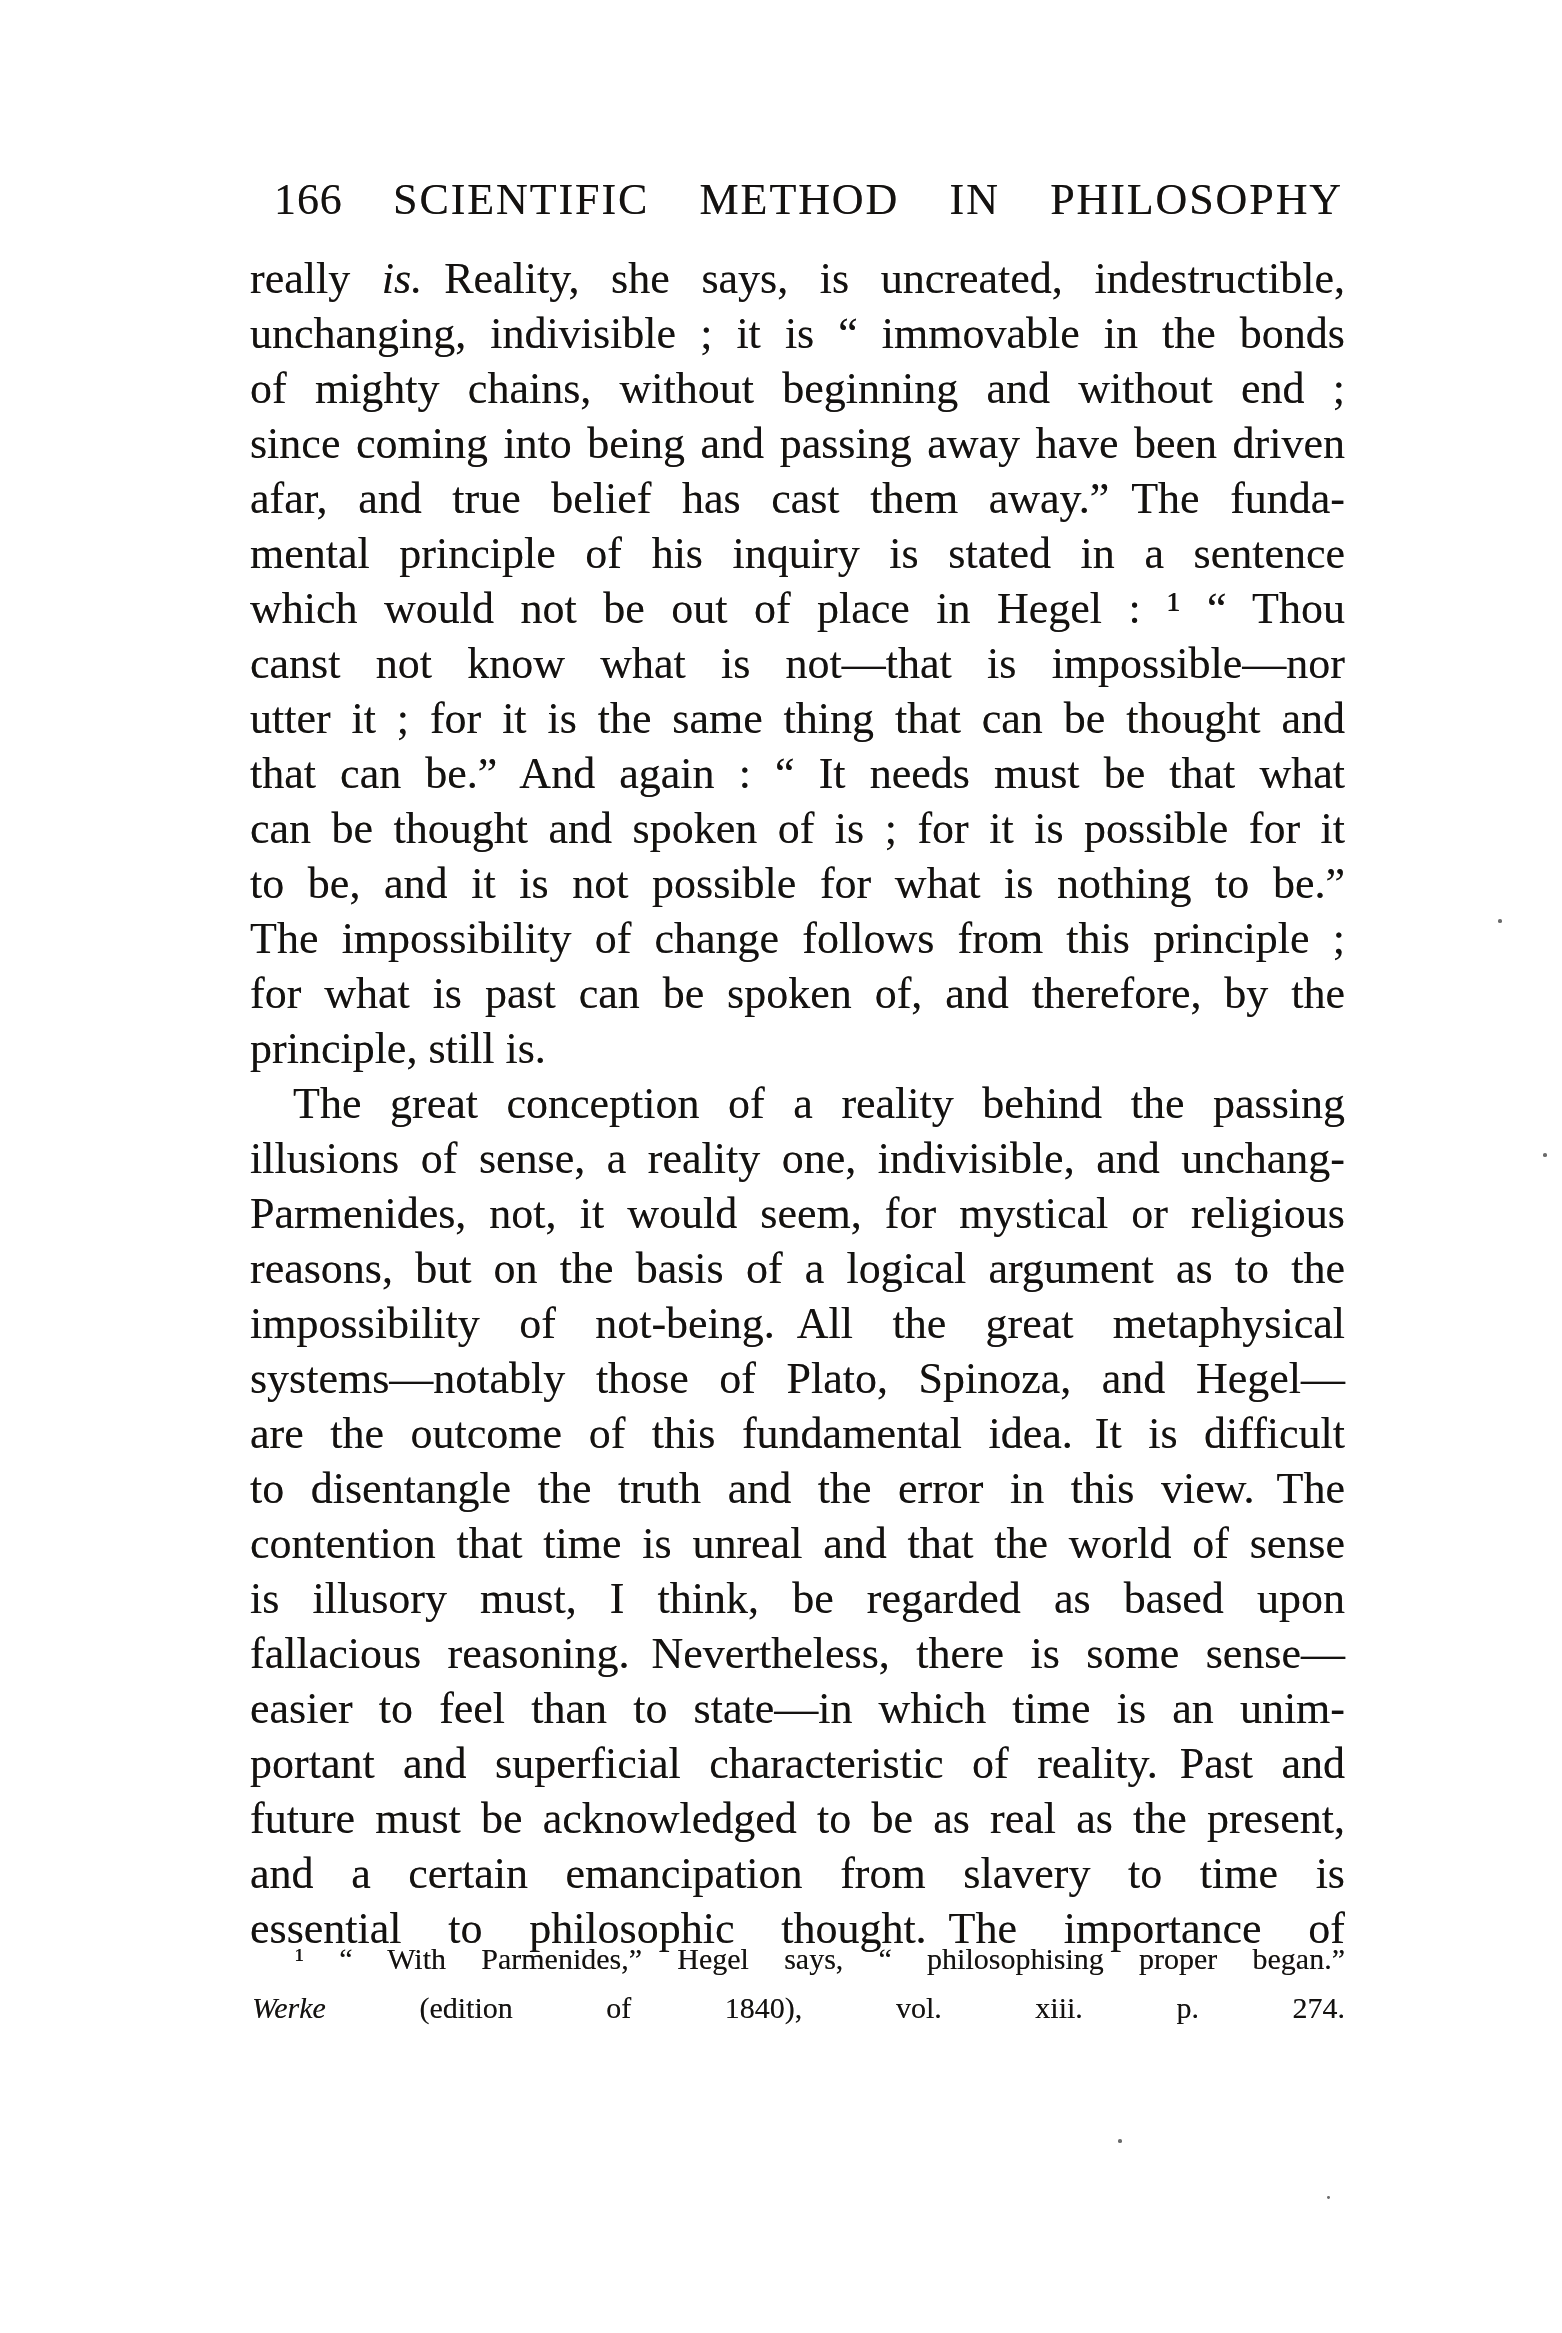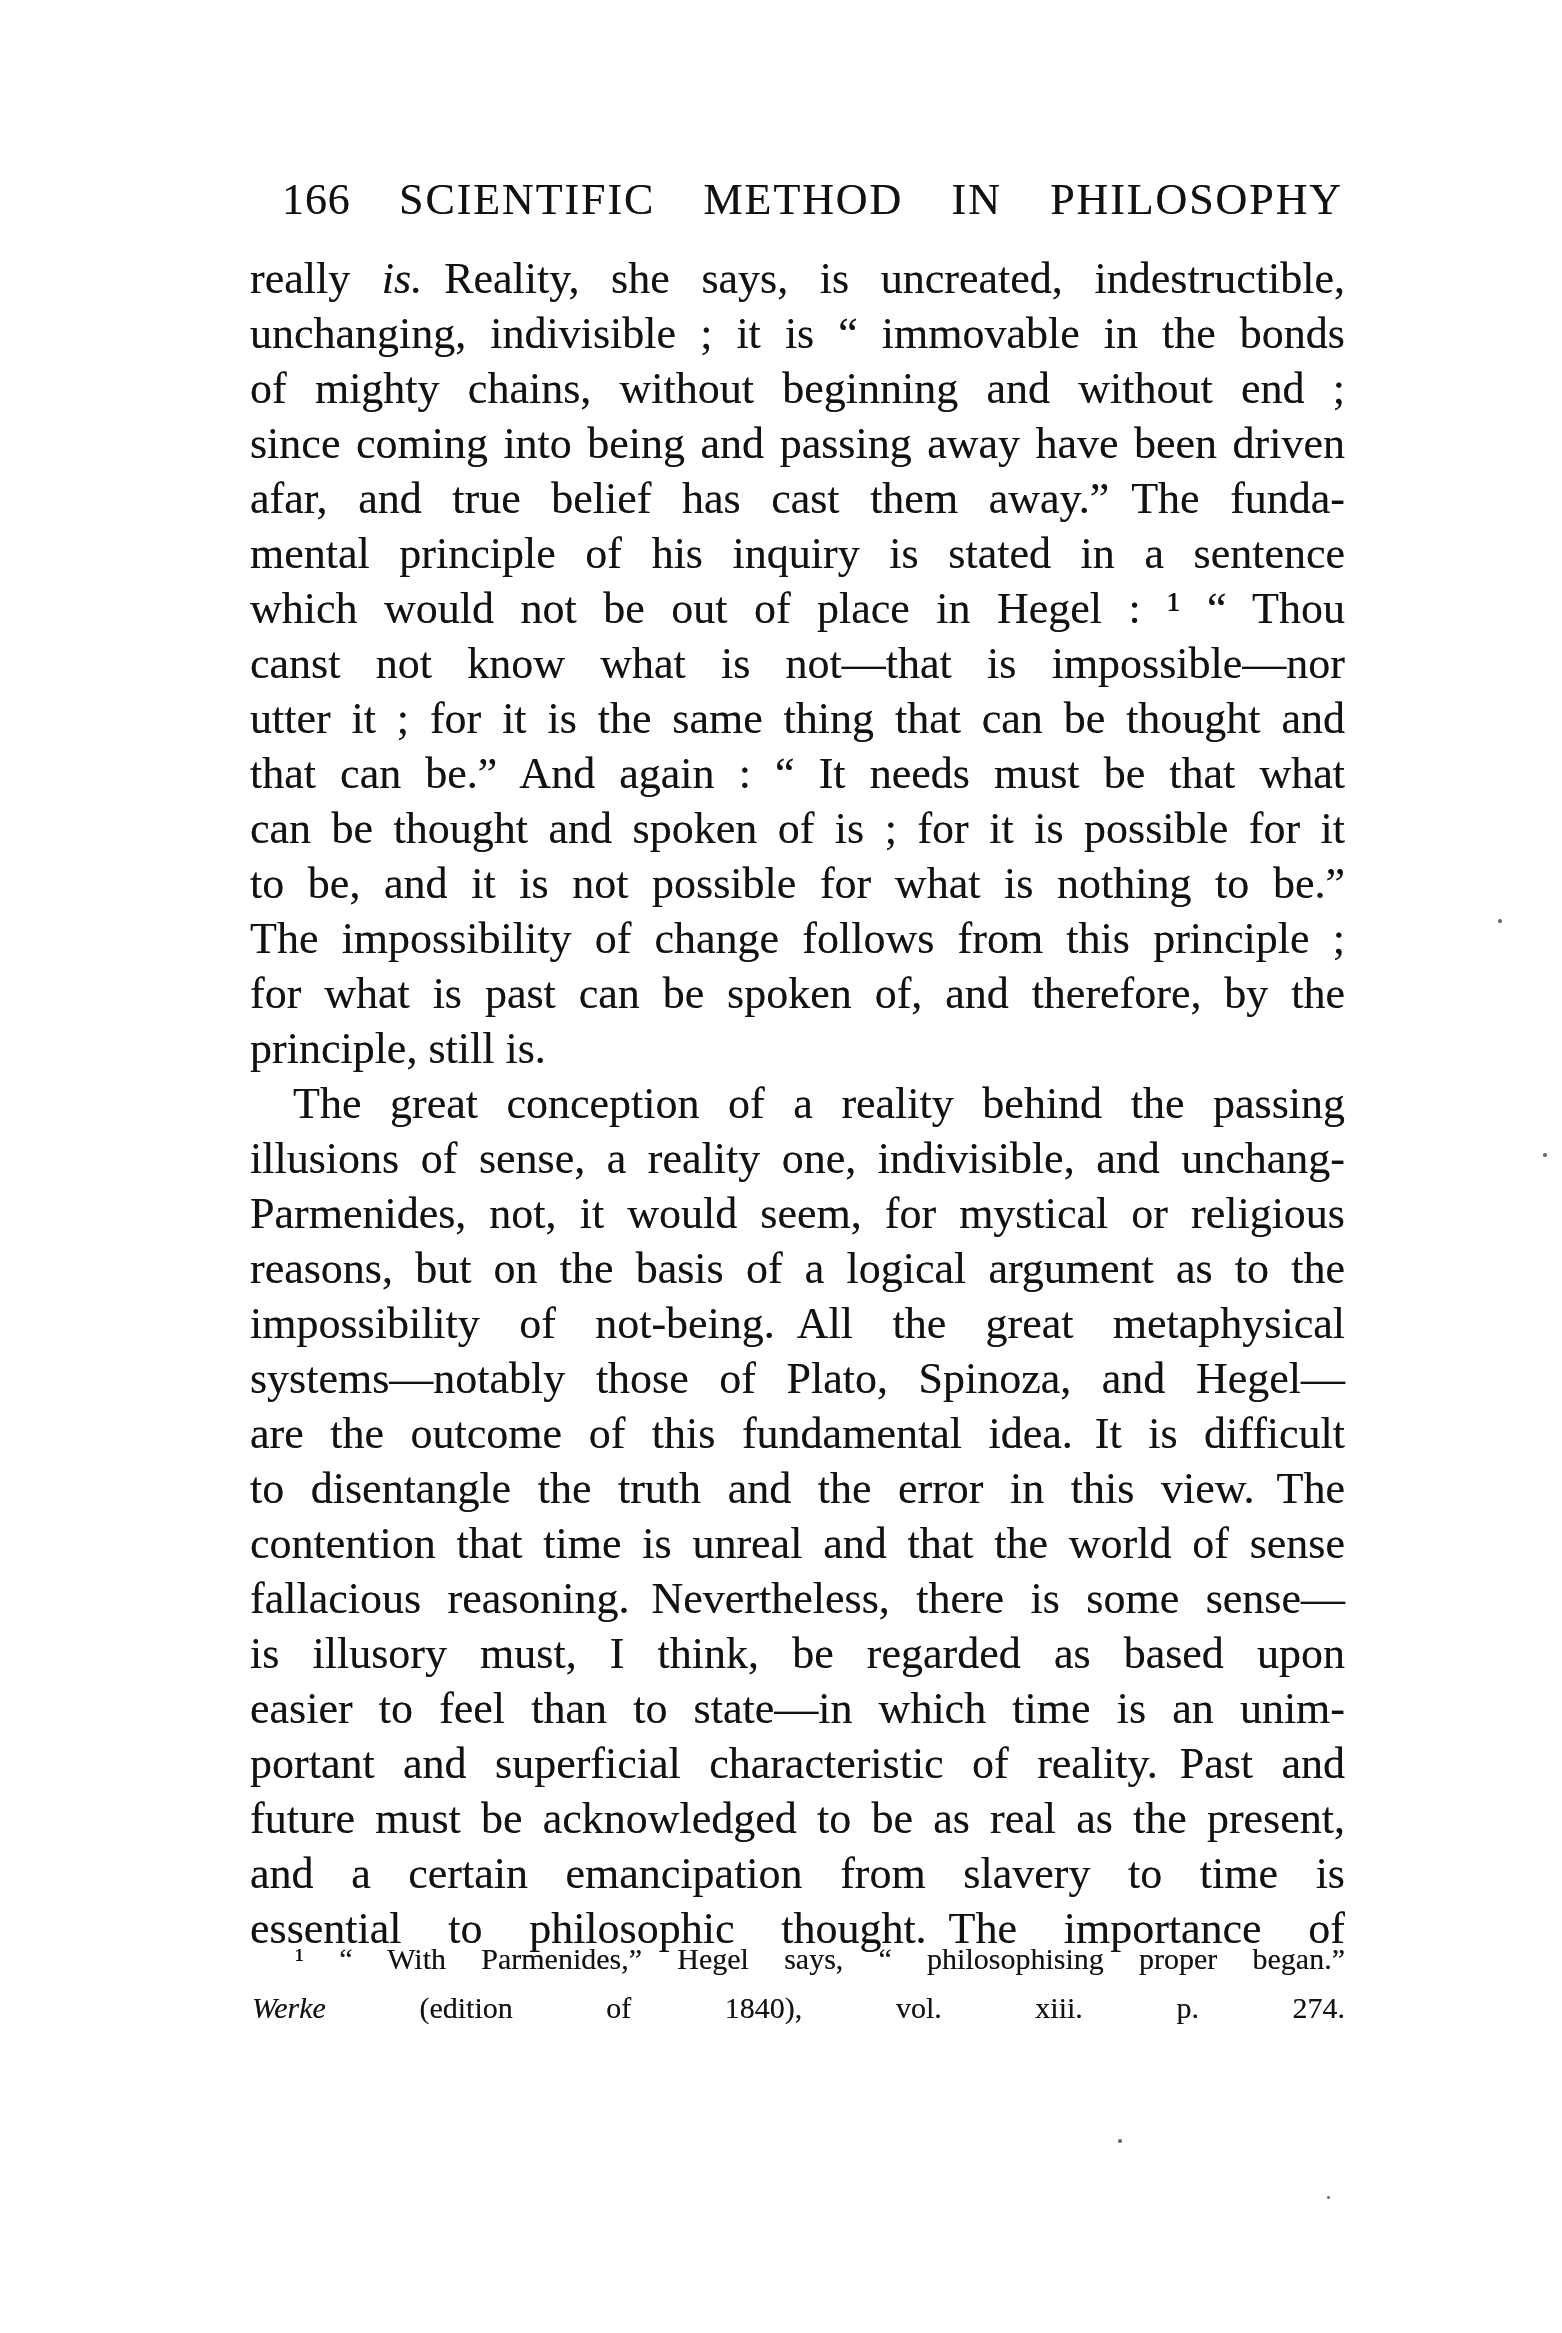--- a/index.html
+++ b/index.html
@@ -24,21 +24,20 @@
     font-size: 44px;
     line-height: 52px;
     letter-spacing: 1.9px;
     text-align: justify;
     text-align-last: justify;
     white-space: normal;
     text-shadow: 0 0 0.6px rgba(10,10,10,0.55);
   }
   .running-header .pagenum {
     letter-spacing: 0.9px;
-    margin-left: 8px;
   }
   .body-text {
     position: absolute;
     left: 250px;
     top: 251px;
     width: 1095px;
     font-size: 44px;
     line-height: 55px;
     text-shadow: 0 0 0.5px rgba(10,10,10,0.5);
   }
@@ -110,22 +109,22 @@
     <div>
       <div class="line indent">The great conception of a reality behind the passing</div>
       <div class="line">illusions of sense, a reality one, indivisible, and unchang-</div>
       <div class="line">Parmenides, not, it would seem, for mystical or religious</div>
       <div class="line">reasons, but on the basis of a logical argument as to the</div>
       <div class="line">impossibility of not-being. All the great metaphysical</div>
       <div class="line">systems—notably those of Plato, Spinoza, and Hegel—</div>
       <div class="line">are the outcome of this fundamental idea. It is difficult</div>
       <div class="line">to disentangle the truth and the error in this view. The</div>
       <div class="line">contention that time is unreal and that the world of sense</div>
+      <div class="line">is illusory must, I think, be regarded as based upon</div>
       <div class="line">fallacious reasoning. Nevertheless, there is some sense—</div>
-      <div class="line">is illusory must, I think, be regarded as based upon</div>
       <div class="line">easier to feel than to state—in which time is an unim-</div>
       <div class="line">portant and superficial characteristic of reality. Past and</div>
       <div class="line">future must be acknowledged to be as real as the present,</div>
       <div class="line">and a certain emancipation from slavery to time is</div>
       <div class="line">essential to philosophic thought. The importance of</div>
     </div>
 
   </main>
 
   <footer class="footnote">

